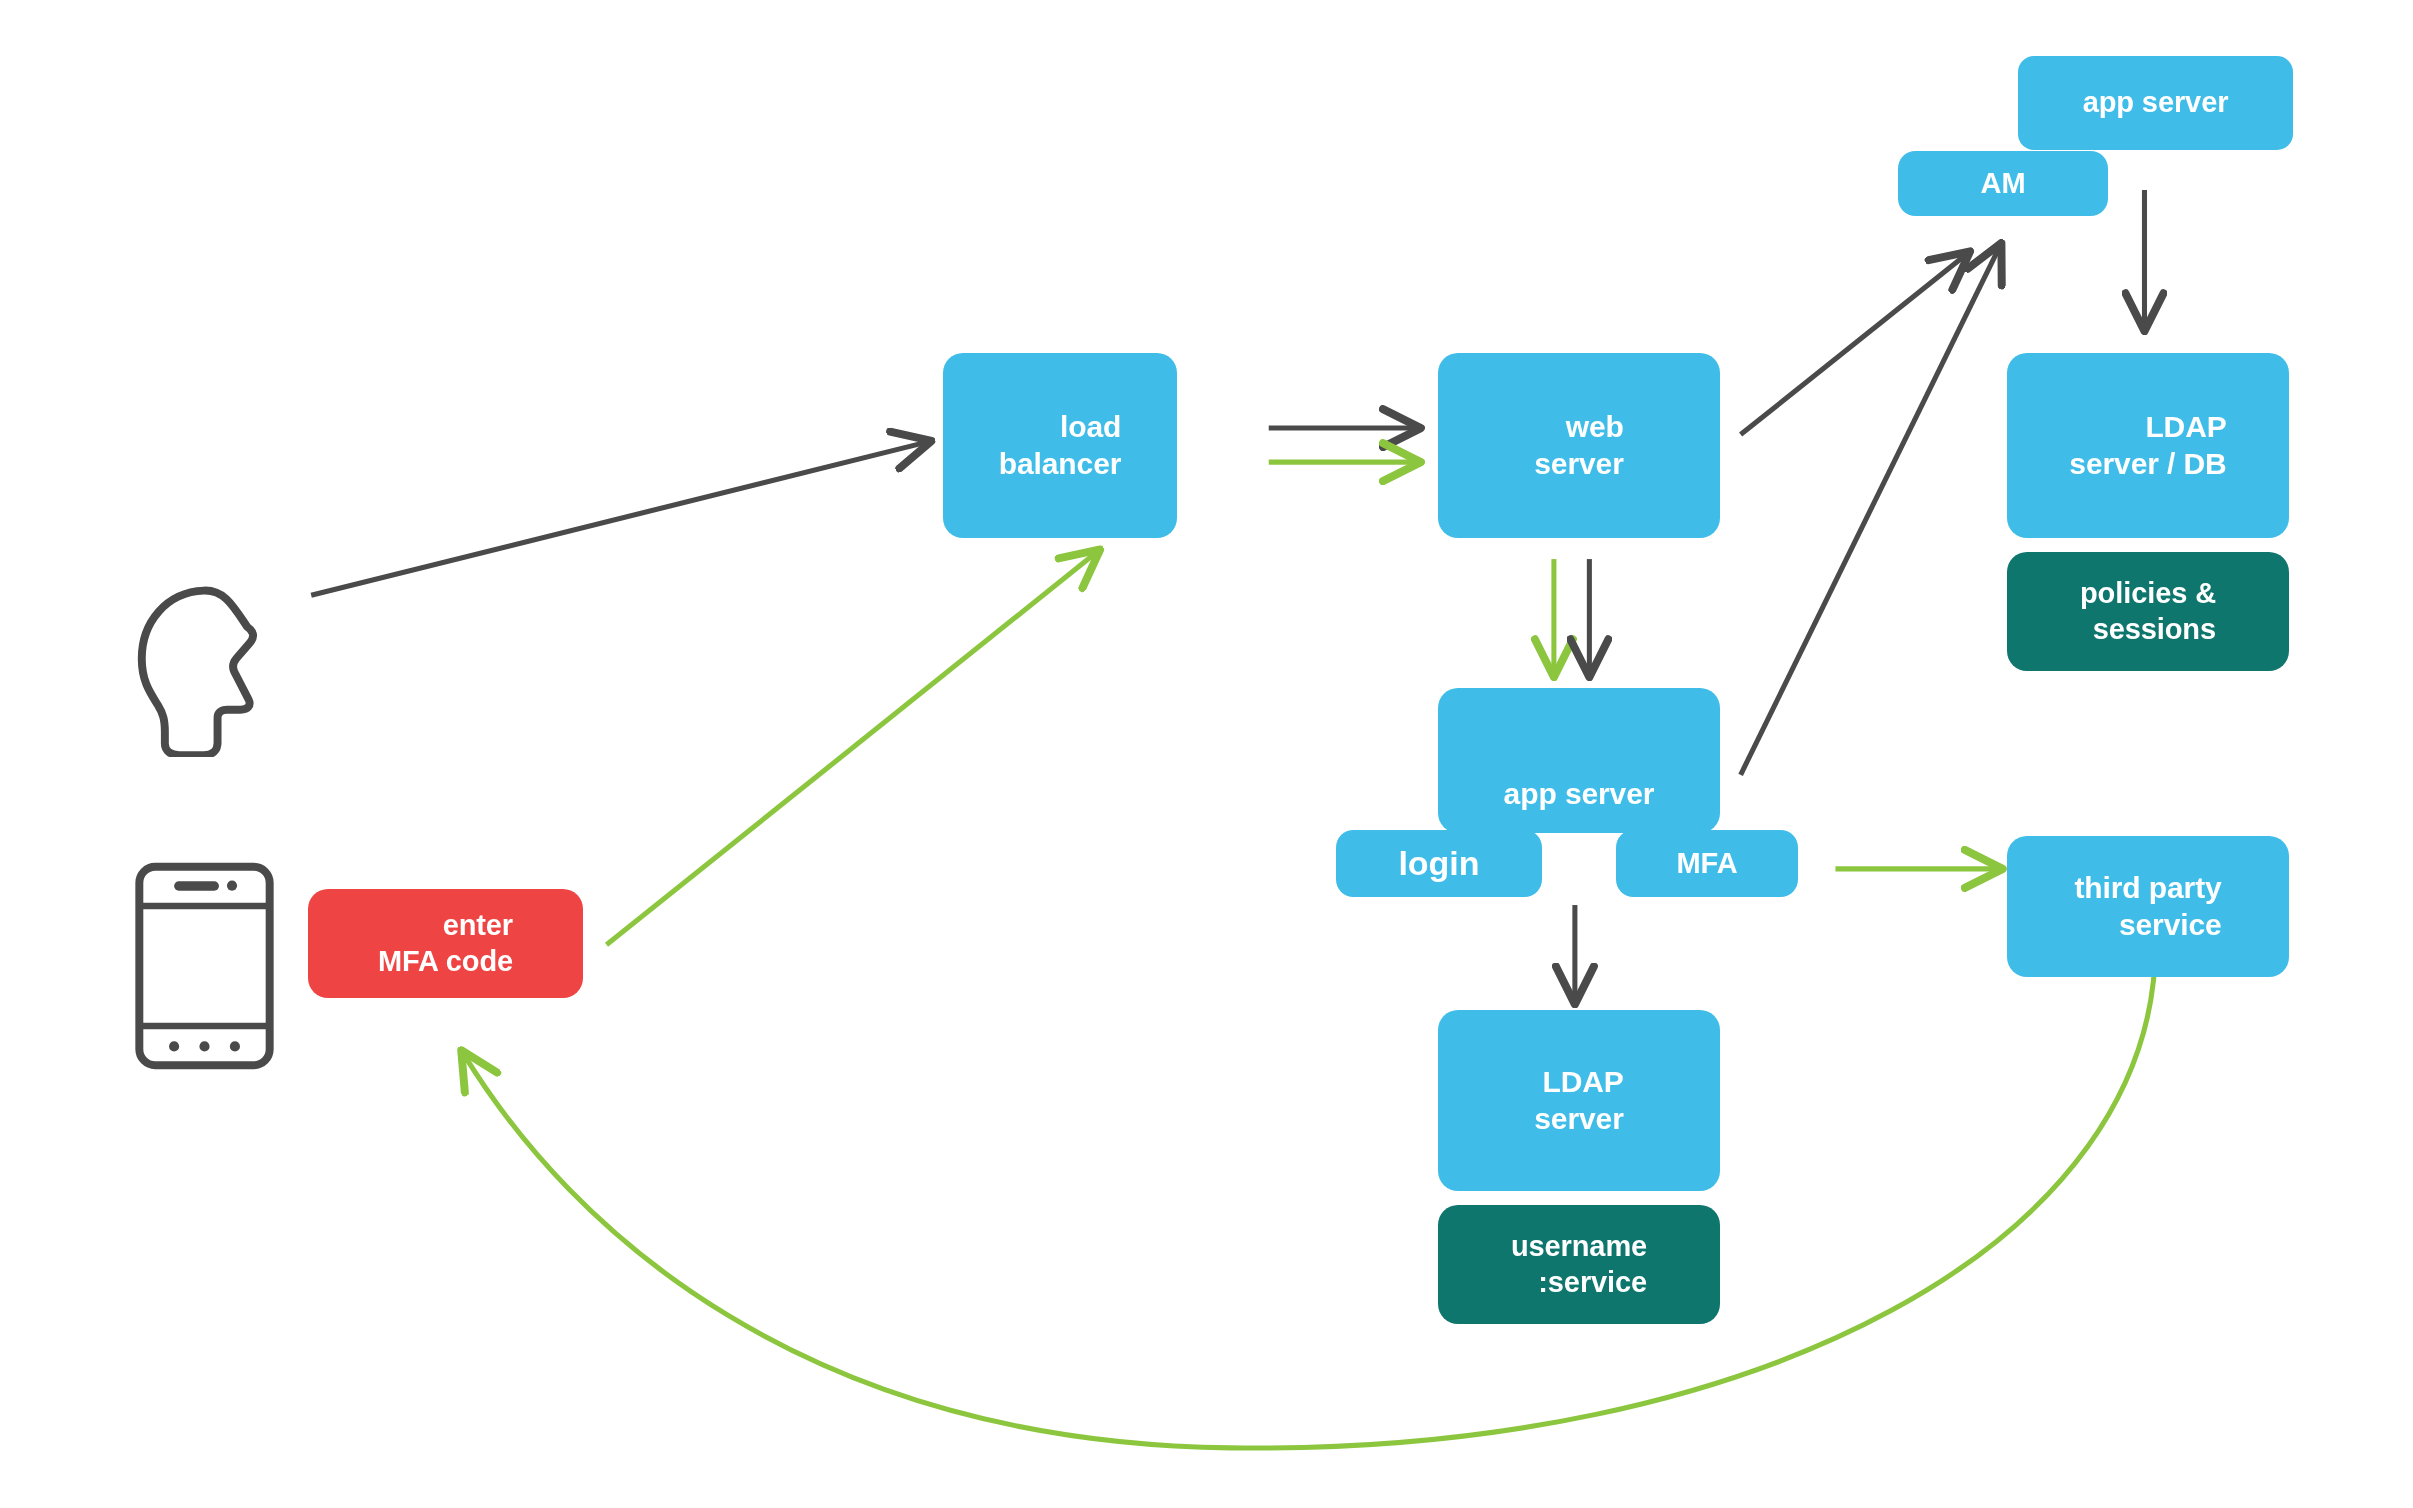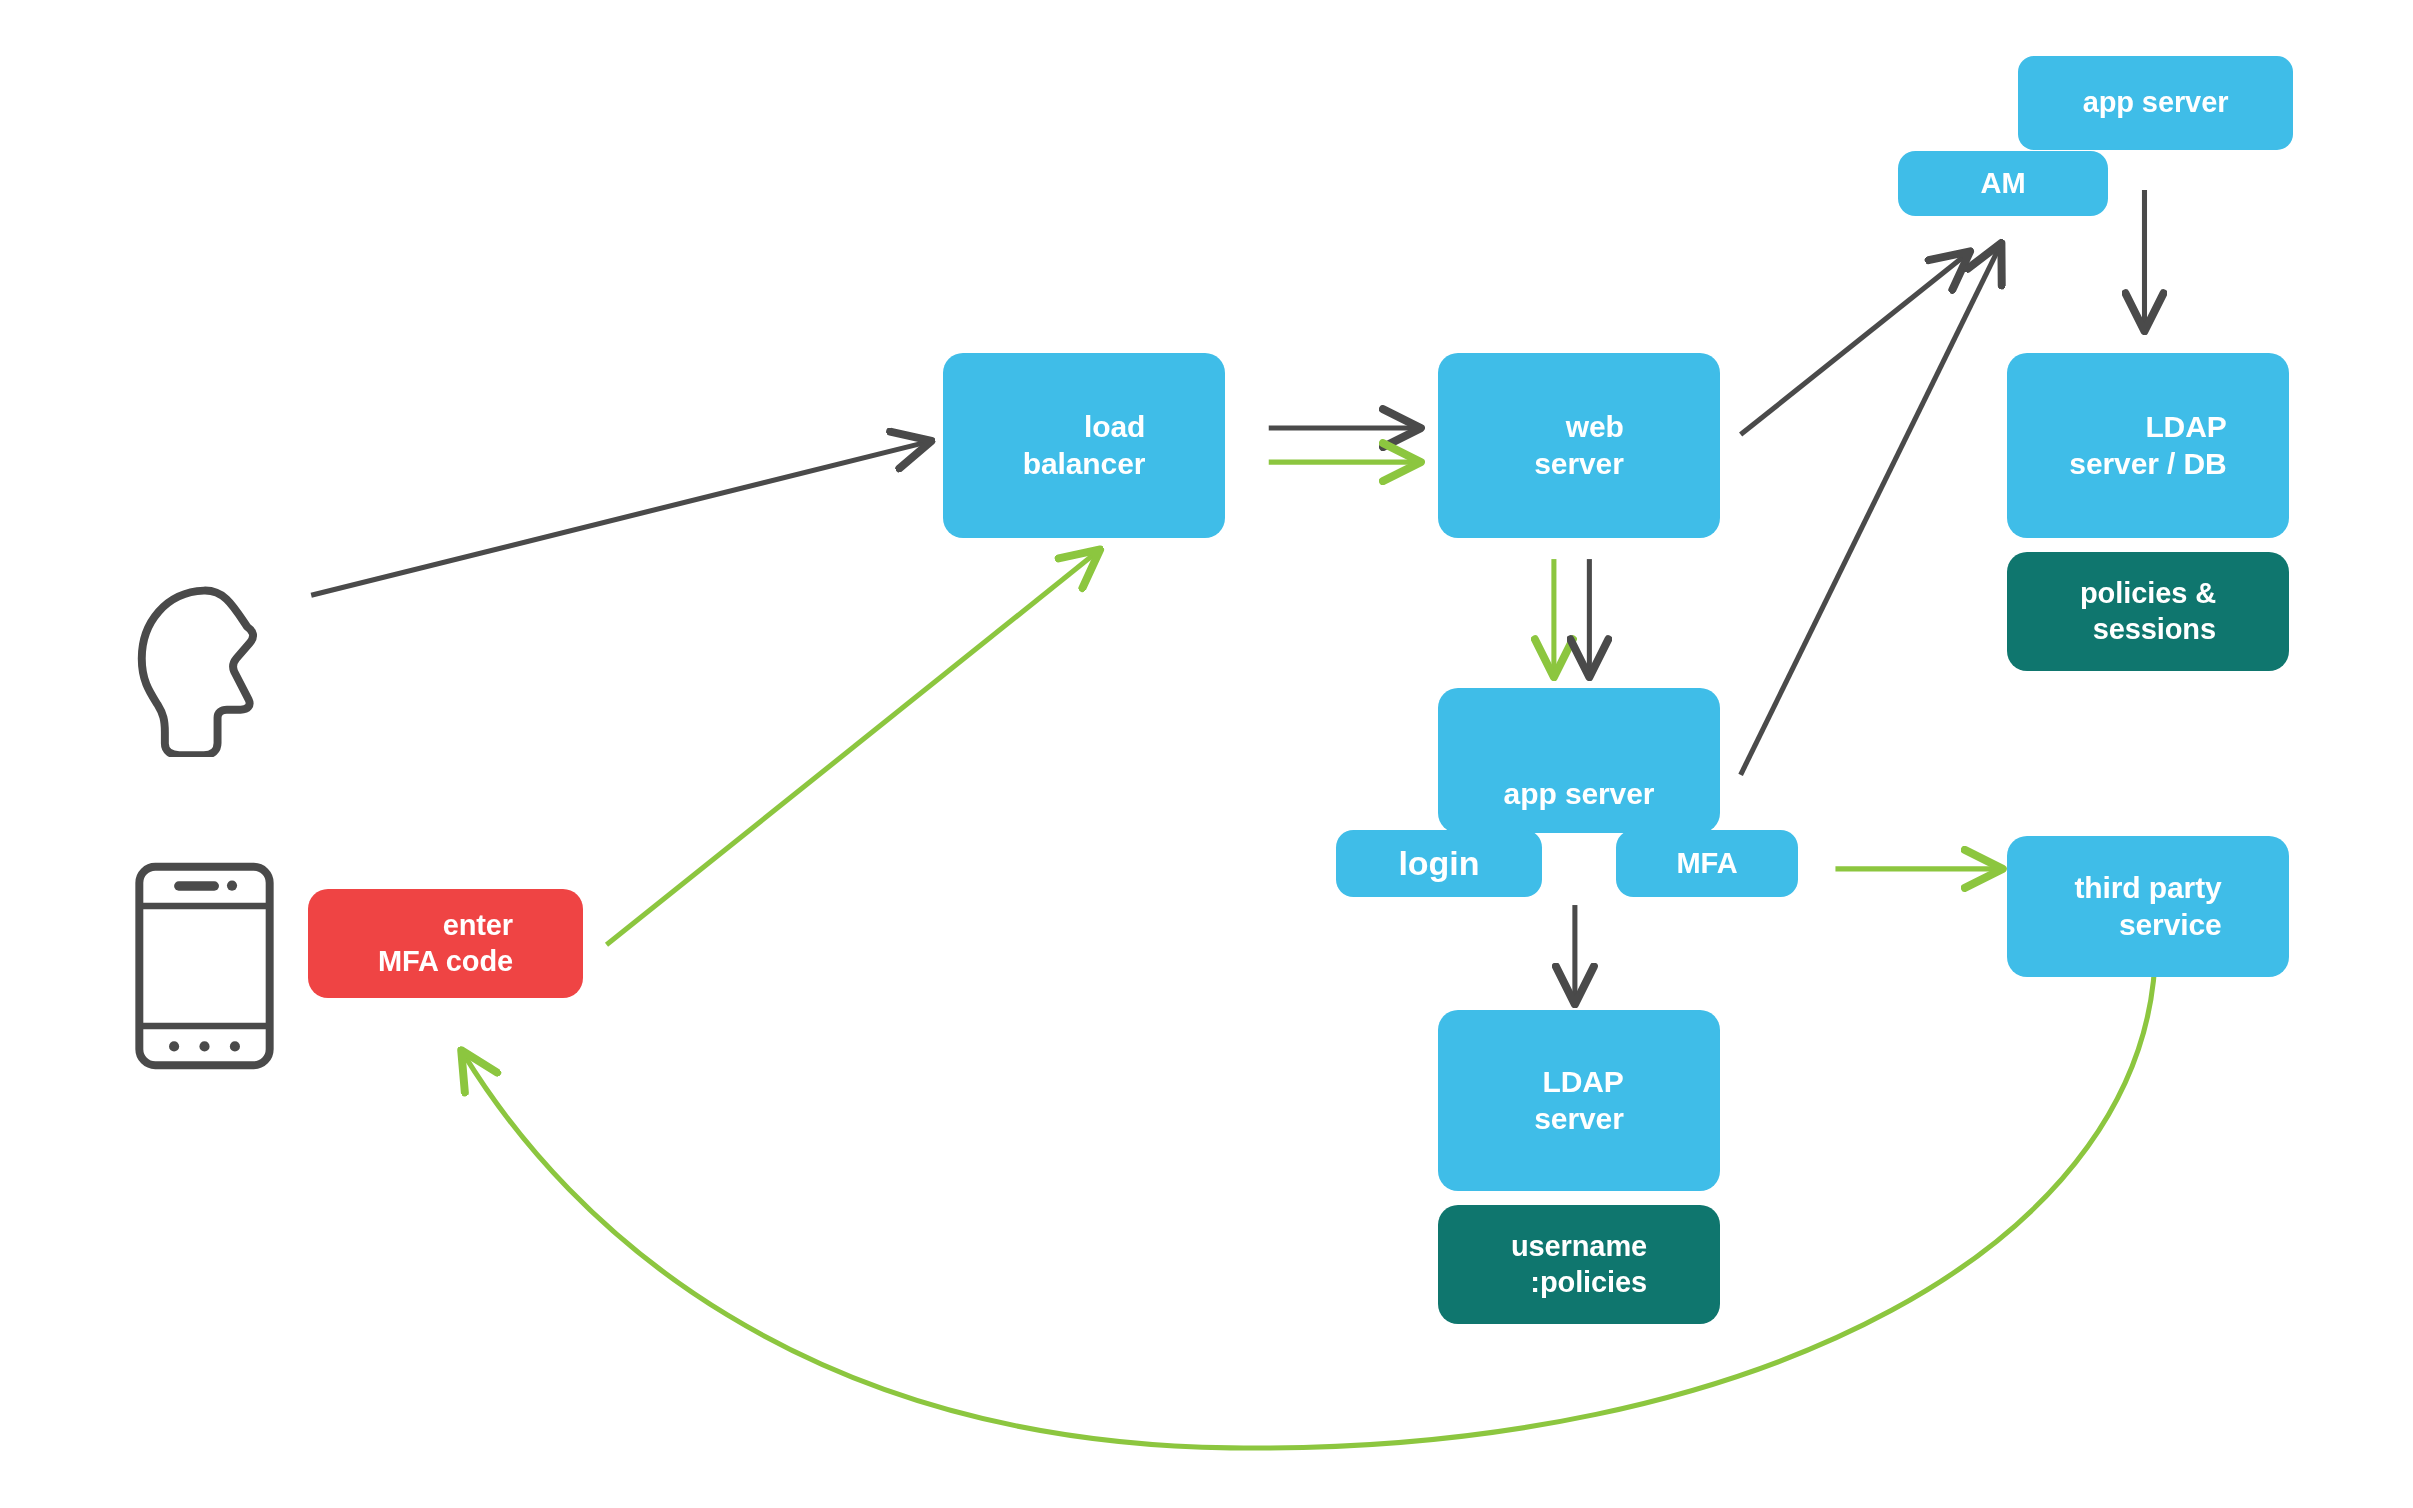--- a/index.html
+++ b/index.html
@@ -121,21 +121,21 @@
       <circle cx="58" cy="256" r="7" fill="#4a4a4a"></circle>
       <circle cx="100" cy="256" r="7" fill="#4a4a4a"></circle>
       <circle cx="142" cy="256" r="7" fill="#4a4a4a"></circle>
     </svg>
   </div>
 
 
   <div class="node green" style="left:308px; top:889px; width:275px; height:109px; font-size:29px;">enter
 MFA code</div>
 
-  <div class="node blue" style="left:943px; top:353px; width:282px; height:185px; font-size:30px;">load
+  <div class="node blue" style="left:943px; top:353px; width:234px; height:185px; font-size:30px;">load
 balancer</div>
 
   <div class="node blue" style="left:1438px; top:353px; width:282px; height:185px; font-size:30px;">web
 server</div>
 
   <div class="node blue" style="left:2018px; top:56px; width:275px; height:94px; font-size:29px; border-radius:16px;">app server</div>
 
   <div class="tab" style="left:1898px; top:151px; width:210px; height:65px; font-size:29px;">AM</div>
 
   <div class="node blue" style="left:2007px; top:353px; width:282px; height:185px; font-size:30px;">LDAP
@@ -150,16 +150,16 @@
 
   <div class="tab" style="left:1616px; top:830px; width:182px; height:67px; font-size:29px;">MFA</div>
 
   <div class="node blue" style="left:2007px; top:792px; width:282px; height:141px; font-size:30px;margin-top:44px;">third party
 service</div>
 
   <div class="node blue" style="left:1438px; top:1010px; width:282px; height:181px; font-size:30px;">LDAP
 server</div>
 
   <div class="node gray" style="left:1438px; top:1205px; width:282px; height:119px; font-size:29px;">username
-:policies</div>
+:service</div>
 
 </div>
 
 
 </body></html>

